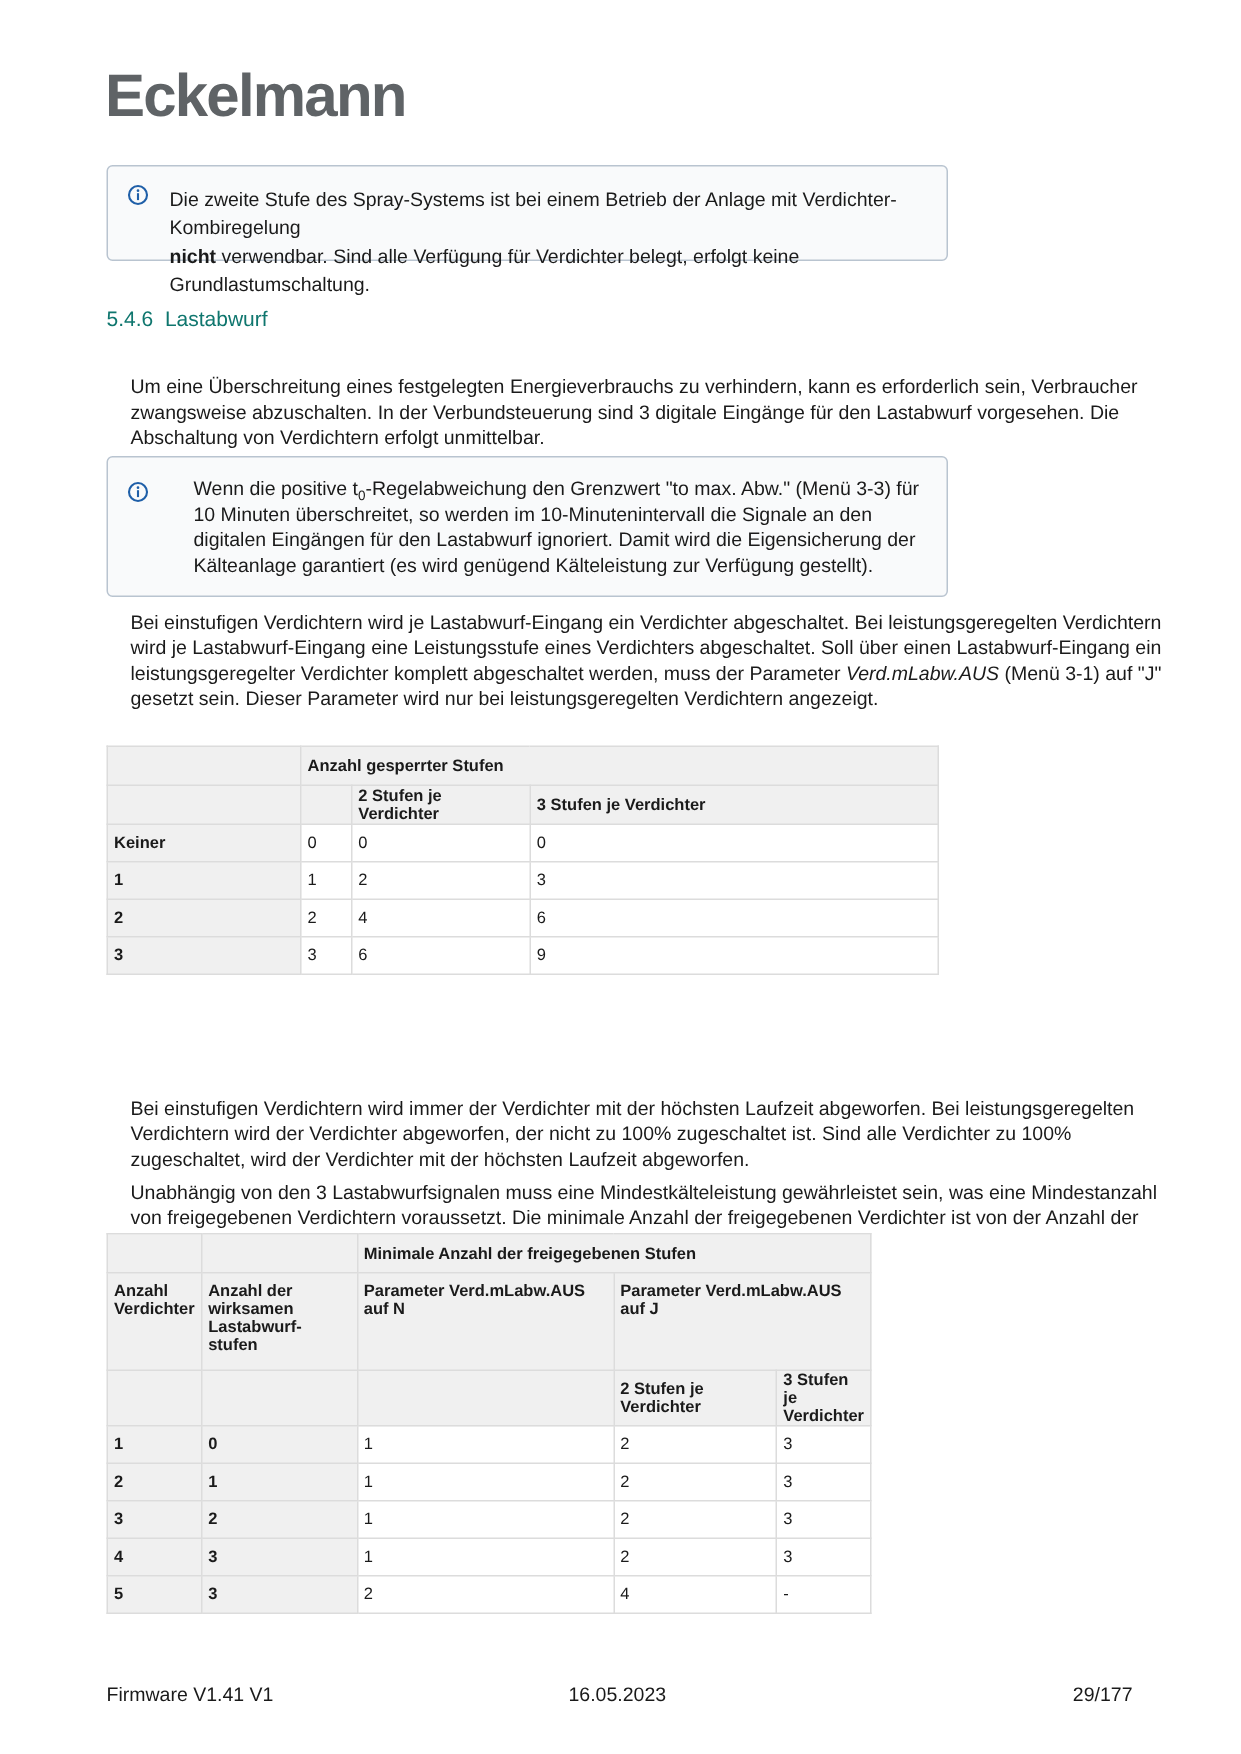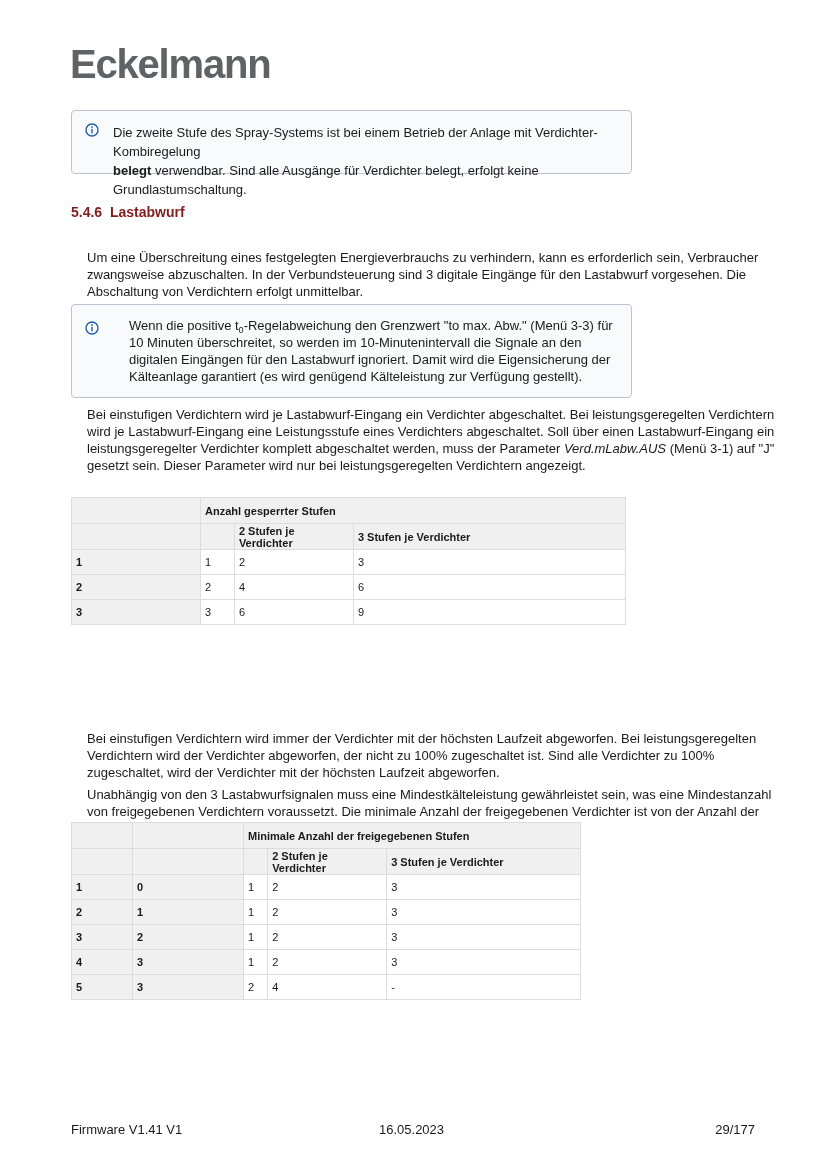--- a/index.html
+++ b/index.html
@@ -9,21 +9,21 @@
           font-weight:bold; font-size:40px; letter-spacing:-1.2px; color:#5f6366; }
   .note { position:absolute; left:71px; width:561px; border:1.5px solid #b9c4d0; border-radius:4px;
           background:#f9fafb; box-sizing:border-box; font-size:13px; line-height:19px; color:#1a1a1a; }
   .note .icon { position:absolute; left:13px; top:12px; width:14px; height:14px; }
   .note .text { padding-left:41px; padding-right:14px; }
   .note1 { top:110px; height:64px; }
   .note1 .text { padding-top:12px; }
   .note2 { top:304px; height:94px;padding-left:16px; }
   .note2 .text { padding-top:12px; }
   .note2 .icon { top:16px; }
-  h2 { position:absolute; left:71px; top:204px; margin:0; font-size:14px; font-weight:bold; color:#7f1d1d; }
+  h2 { position:absolute; left:71px; top:204px; margin:0; font-size:14px; font-weight:normal; color:#0f766e; }
   .para { position:absolute; left:71px; width:690px; margin:16px; font-size:13px; line-height:17px; color:#1a1a1a; }
   sub { font-size:9px; vertical-align:-3px; line-height:0; }
   table { position:absolute; border-collapse:collapse; font-size:11px; color:#1a1a1a; }
   td { border:1px solid #dcdcdc; padding:0 4px; vertical-align:middle; background:#fff; }
   td.h { background:#f0f0f0; font-weight:bold;margin-left:44px; }
   td.b { background:#f0f0f0; font-weight:bold; }
   #t1 { left:71px; top:497px; width:555px; }
   #t2 { left:71px; top:822px; width:510px; }
   .footer { position:absolute; top:1122px; font-size:13px; color:#1a1a1a; }
 </style>
@@ -33,21 +33,21 @@
 <div class="logo">Eckelmann</div>
 
 <div class="note note1">
   <svg class="icon" viewBox="0 0 14 14">
     <circle cx="7" cy="7" r="6" fill="none" stroke="#1f5fa8" stroke-width="1.4"></circle>
     <circle cx="7" cy="4.1" r="0.9" fill="#1f5fa8"></circle>
     <rect x="6.3" y="5.8" width="1.4" height="4.6" fill="#1f5fa8"></rect>
   </svg>
   <div class="text">
     <span>Die zweite Stufe des Spray-Systems ist bei einem Betrieb der Anlage mit Verdichter-Kombiregelung</span><br>
-    <b>belegt</b><span> verwendbar. Sind alle Ausgänge für Verdichter belegt, erfolgt keine Grundlastumschaltung.</span>
+    <b>nicht</b><span> verwendbar. Sind alle Verfügung für Verdichter belegt, erfolgt keine Grundlastumschaltung.</span>
   </div>
 </div>
 
 <h2><span>5.4.6</span>&nbsp; <span>Lastabwurf</span></h2>
 
 <p class="para" style="top:233px;">Um eine Überschreitung eines festgelegten Energieverbrauchs zu verhindern, kann es erforderlich sein, Verbraucher zwangsweise abzuschalten. In der Verbundsteuerung sind 3 digitale Eingänge für den Lastabwurf vorgesehen. Die Abschaltung von Verdichtern erfolgt unmittelbar.</p>
 
 <div class="note note2">
   <svg class="icon" viewBox="0 0 14 14">
     <circle cx="7" cy="7" r="6" fill="none" stroke="#1f5fa8" stroke-width="1.4"></circle>
@@ -71,20 +71,26 @@
     <td class="h" style="width:120px;"></td>
     <td class="h" colspan="3">Anzahl gesperrter Stufen</td>
   </tr>
   <tr style="height:26px;">
     <td class="h"></td>
     <td class="h"></td>
     <td class="h" style="width:110px;">2 Stufen je Verdichter</td>
     <td class="h">3 Stufen je Verdichter</td>
   </tr>
   <tr style="height:25px;">
+    <td class="b">Keiner</td>
+        <td>0</td>
+        <td>0</td>
+        <td>0</td>
+  </tr>
+  <tr style="height:25px;">
     <td class="b">1</td>
         <td>1</td>
         <td>2</td>
         <td>3</td>
   </tr>
   <tr style="height:25px;">
     <td class="b">2</td>
         <td>2</td>
         <td>4</td>
         <td>6</td>
@@ -101,20 +107,26 @@
 <p class="para" style="top:714px;">Bei einstufigen Verdichtern wird immer der Verdichter mit der höchsten Laufzeit abgeworfen. Bei leistungsgeregelten Verdichtern wird der Verdichter abgeworfen, der nicht zu 100% zugeschaltet ist. Sind alle Verdichter zu 100% zugeschaltet, wird der Verdichter mit der höchsten Laufzeit abgeworfen.</p>
 
 <p class="para" style="top:770px;">Unabhängig von den 3 Lastabwurfsignalen muss eine Mindestkälteleistung gewährleistet sein, was eine Mindestanzahl von freigegebenen Verdichtern voraussetzt. Die minimale Anzahl der freigegebenen Verdichter ist von der Anzahl der Verdichter einer Anlage abhängig. Es gilt folgender Zusammenhang:</p>
 
 <table id="t2">
   <tbody>
       <tr style="height:26px;">
     <td class="h" style="width:52px;"></td>
     <td class="h" style="width:102px;"></td>
     <td class="h" colspan="3">Minimale Anzahl der freigegebenen Stufen</td>
+  </tr>
+  <tr style="height:65px;">
+    <td class="h" style="vertical-align:top;padding-top:6px;">Anzahl Verdichter</td>
+    <td class="h" style="vertical-align:top;padding-top:6px;">Anzahl der wirksamen Lastabwurf-stufen</td>
+    <td class="h" style="width:178px;vertical-align:top;padding-top:6px;">Parameter Verd.mLabw.AUS auf N</td>
+    <td class="h" colspan="2" style="vertical-align:top;padding-top:6px;">Parameter Verd.mLabw.AUS auf J</td>
   </tr>
   <tr style="height:26px;">
     <td class="h"></td>
     <td class="h"></td>
     <td class="h"></td>
     <td class="h" style="width:110px;">2 Stufen je Verdichter</td>
     <td class="h">3 Stufen je Verdichter</td>
   </tr>
   <tr style="height:25px;">
     <td class="b">1</td>

